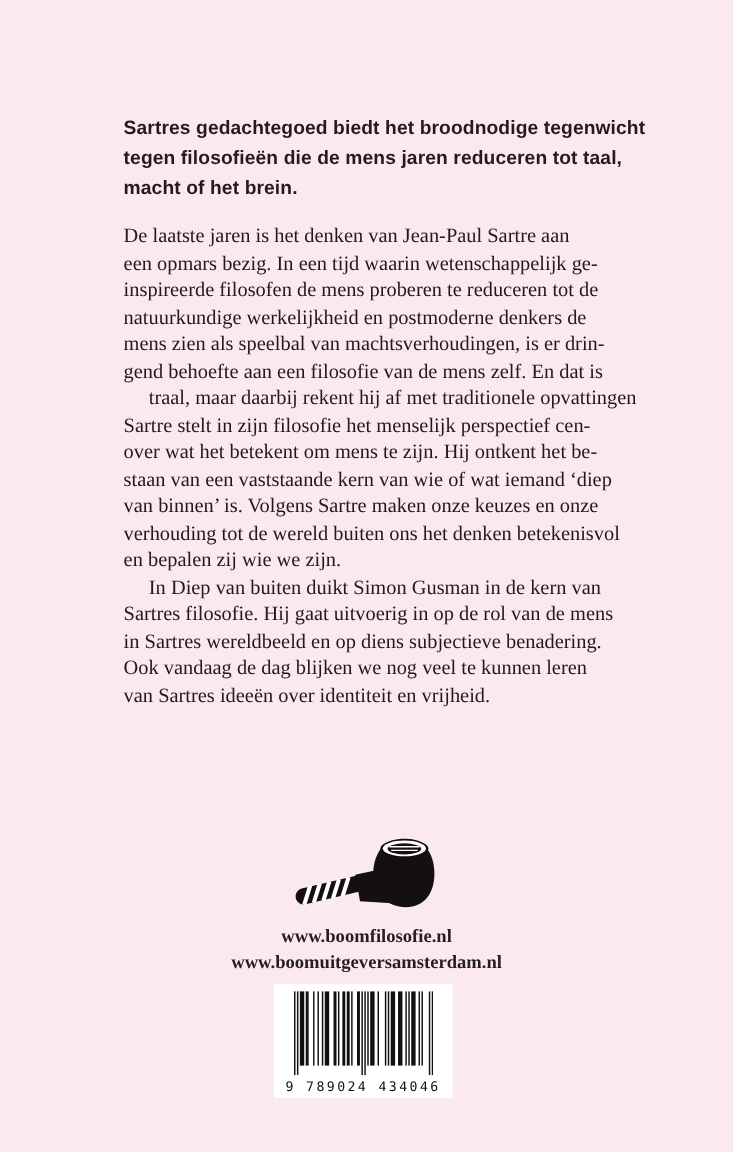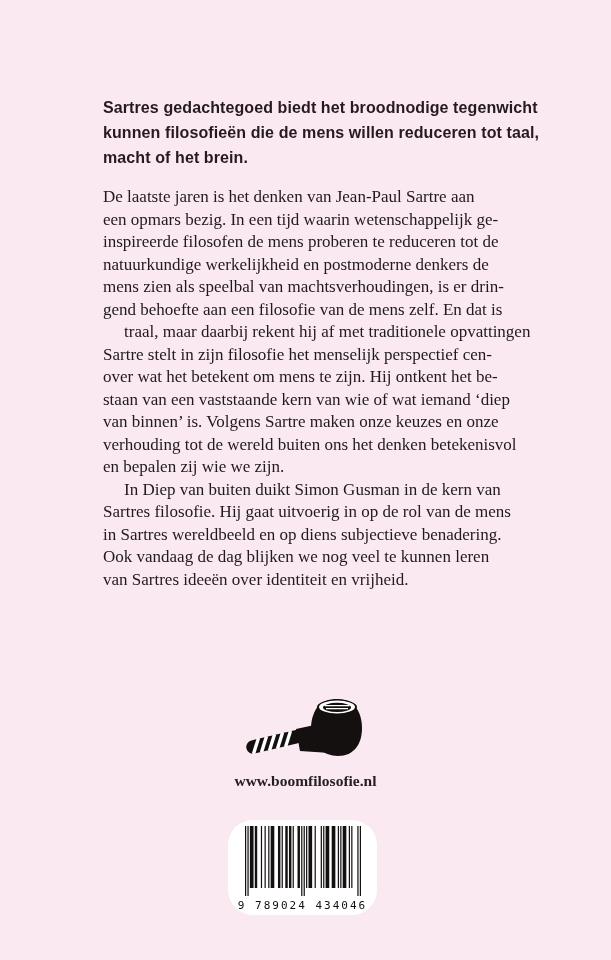--- a/index.html
+++ b/index.html
@@ -55,21 +55,21 @@
     color:#111111;
   }
 </style>
 </head>
 <body>
 
 <div class="cover" style="background: rgb(251, 233, 241); color: rgb(31, 26, 27);">
 
   <div class="intro" style="color: rgb(36, 26, 32);">
       <div class="line">Sartres gedachtegoed biedt het broodnodige tegenwicht</div>
-      <div class="line">kunnen filosofieën die de mens willen reduceren tot taal,</div>
+      <div class="line">tegen filosofieën die de mens jaren reduceren tot taal,</div>
       <div class="line">macht of het brein.</div>
     </div>
 
   <div class="bodytext">
       <div class="para">
         <div class="line"><span>De laatste jaren is het denken van Jean-Paul Sartre aan</span></div>
         <div class="line"><span>een opmars bezig. In een tijd waarin wetenschappelijk ge-</span></div>
         <div class="line"><span>inspireerde filosofen de mens proberen te reduceren tot de</span></div>
         <div class="line"><span>natuurkundige werkelijkheid en postmoderne denkers de</span></div>
         <div class="line"><span>mens zien als speelbal van machtsverhoudingen, is er drin-</span></div>
@@ -117,23 +117,24 @@
         <path d="M17.5 60.3 L22.5 44.3"></path>
         <path d="M25.5 58.5 L30.5 42.5"></path>
         <path d="M33.5 56.7 L38.5 40.7"></path>
         <path d="M41.5 55 L46.5 39"></path>
       </g>
     </svg>
   </div>
 
   <div class="websites">
       <div>www.boomfilosofie.nl</div>
+      <div>www.boomuitgeversamsterdam.nl</div>
     </div>
 
-  <div class="barcode" style="background: rgb(255, 255, 255); border-radius: 25px;">
+  <div class="barcode" style="background: rgb(255, 255, 255);">
     <svg class="bars" width="116" height="70" viewBox="0 0 116 70" xmlns="http://www.w3.org/2000/svg">
         <rect x="0.00" y="0" width="1.22" height="70" fill="#13100f"></rect>
         <rect x="2.44" y="0" width="1.22" height="70" fill="#13100f"></rect>
         <rect x="4.88" y="0" width="3.66" height="62" fill="#13100f"></rect>
         <rect x="9.77" y="0" width="2.44" height="62" fill="#13100f"></rect>
         <rect x="15.87" y="0" width="1.22" height="62" fill="#13100f"></rect>
         <rect x="19.54" y="0" width="1.22" height="62" fill="#13100f"></rect>
         <rect x="23.20" y="0" width="1.22" height="62" fill="#13100f"></rect>
         <rect x="25.64" y="0" width="3.66" height="62" fill="#13100f"></rect>
         <rect x="32.97" y="0" width="2.44" height="62" fill="#13100f"></rect>

